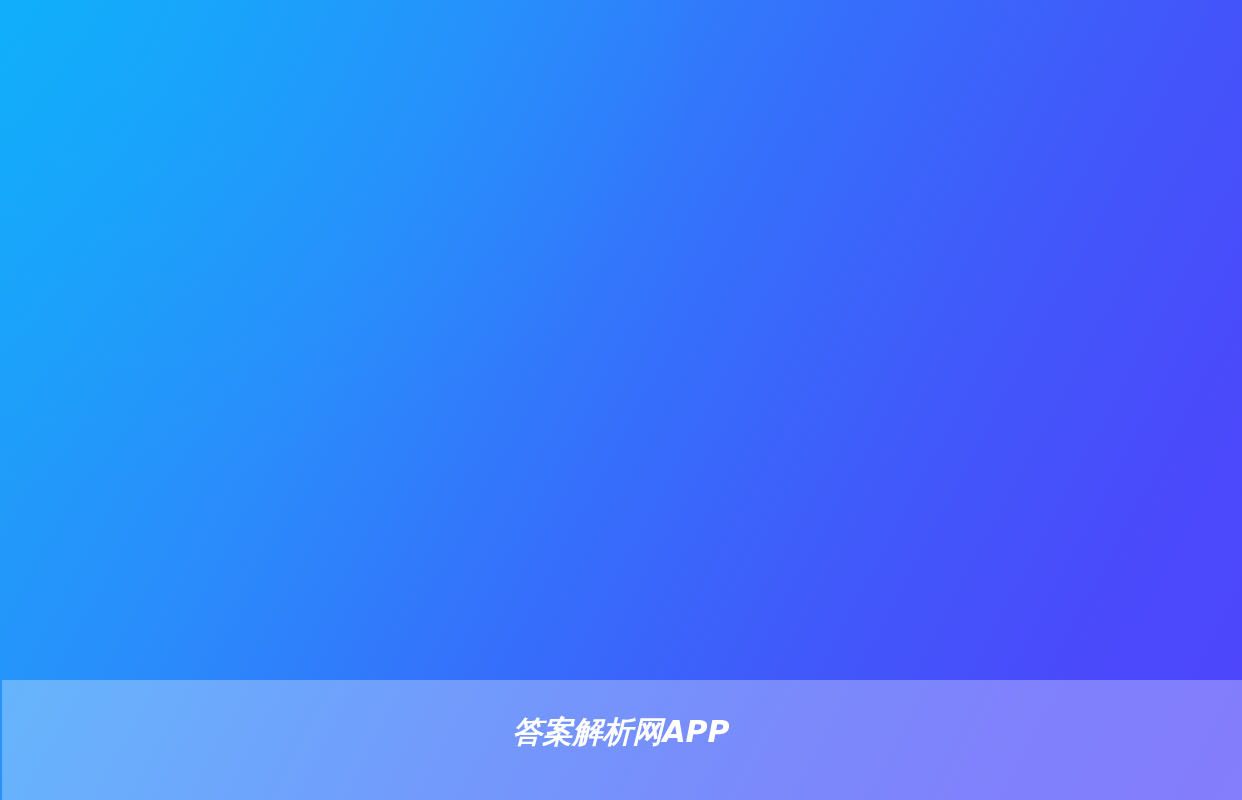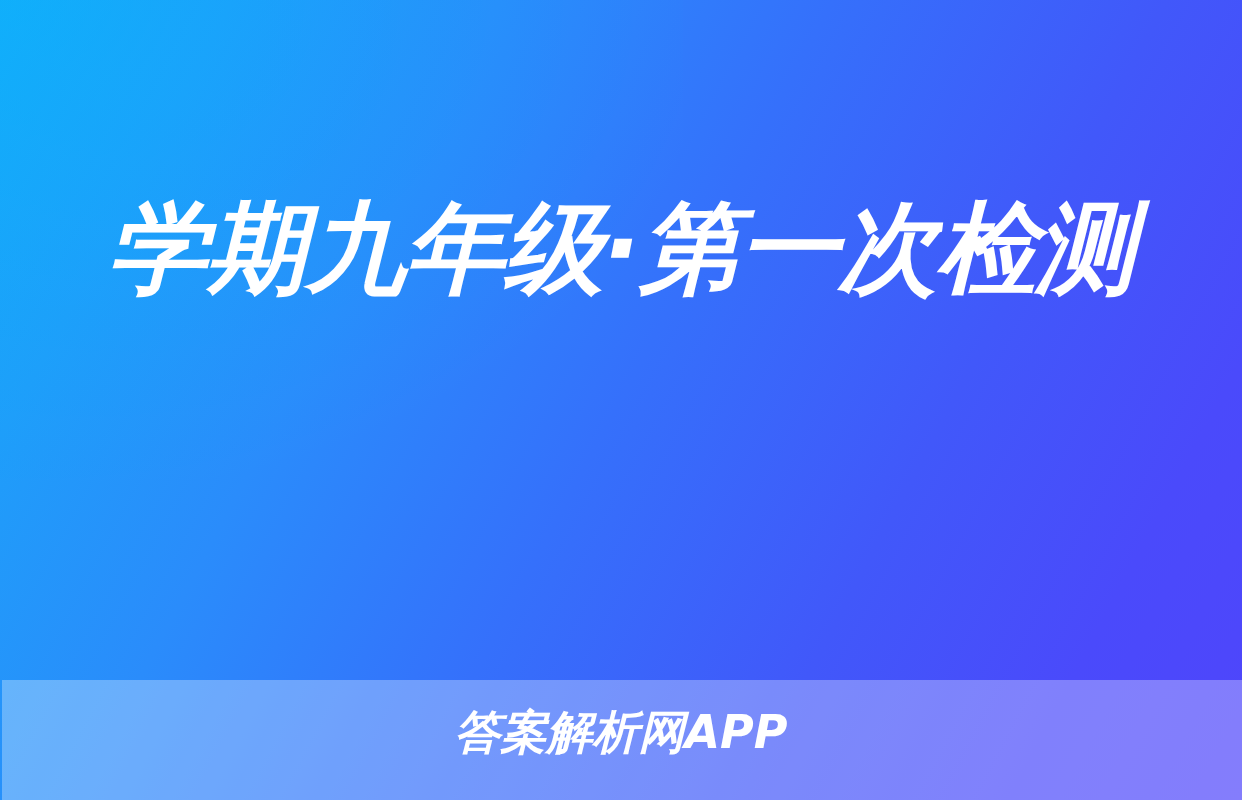--- a/index.html
+++ b/index.html
@@ -85,35 +85,34 @@
     right: 0;
     top: 703px;
     text-align: center;
     z-index: 4;
   }
 
   #watermark .wm-text {
     display: inline-block;
     color: #ffffff;
     font-family: "DejaVu Sans", "Liberation Sans", sans-serif;
-    font-size: 46px;
+    font-size: 30px;
     line-height: 58px;
     font-weight: 700;
     font-style: italic;
     letter-spacing: 0px;
     white-space: nowrap;
   }
 </style>
 </head>
 <body>
 
 <div id="banner">
 
   <div id="title-block">
-    <span class="title-line">学期九年级·第一次检测</span>
   </div>
 
   <div id="bottom-band"></div>
 
   <div id="watermark">
     <span class="wm-text">答案解析网APP</span>
   </div>
 
 </div>
 

